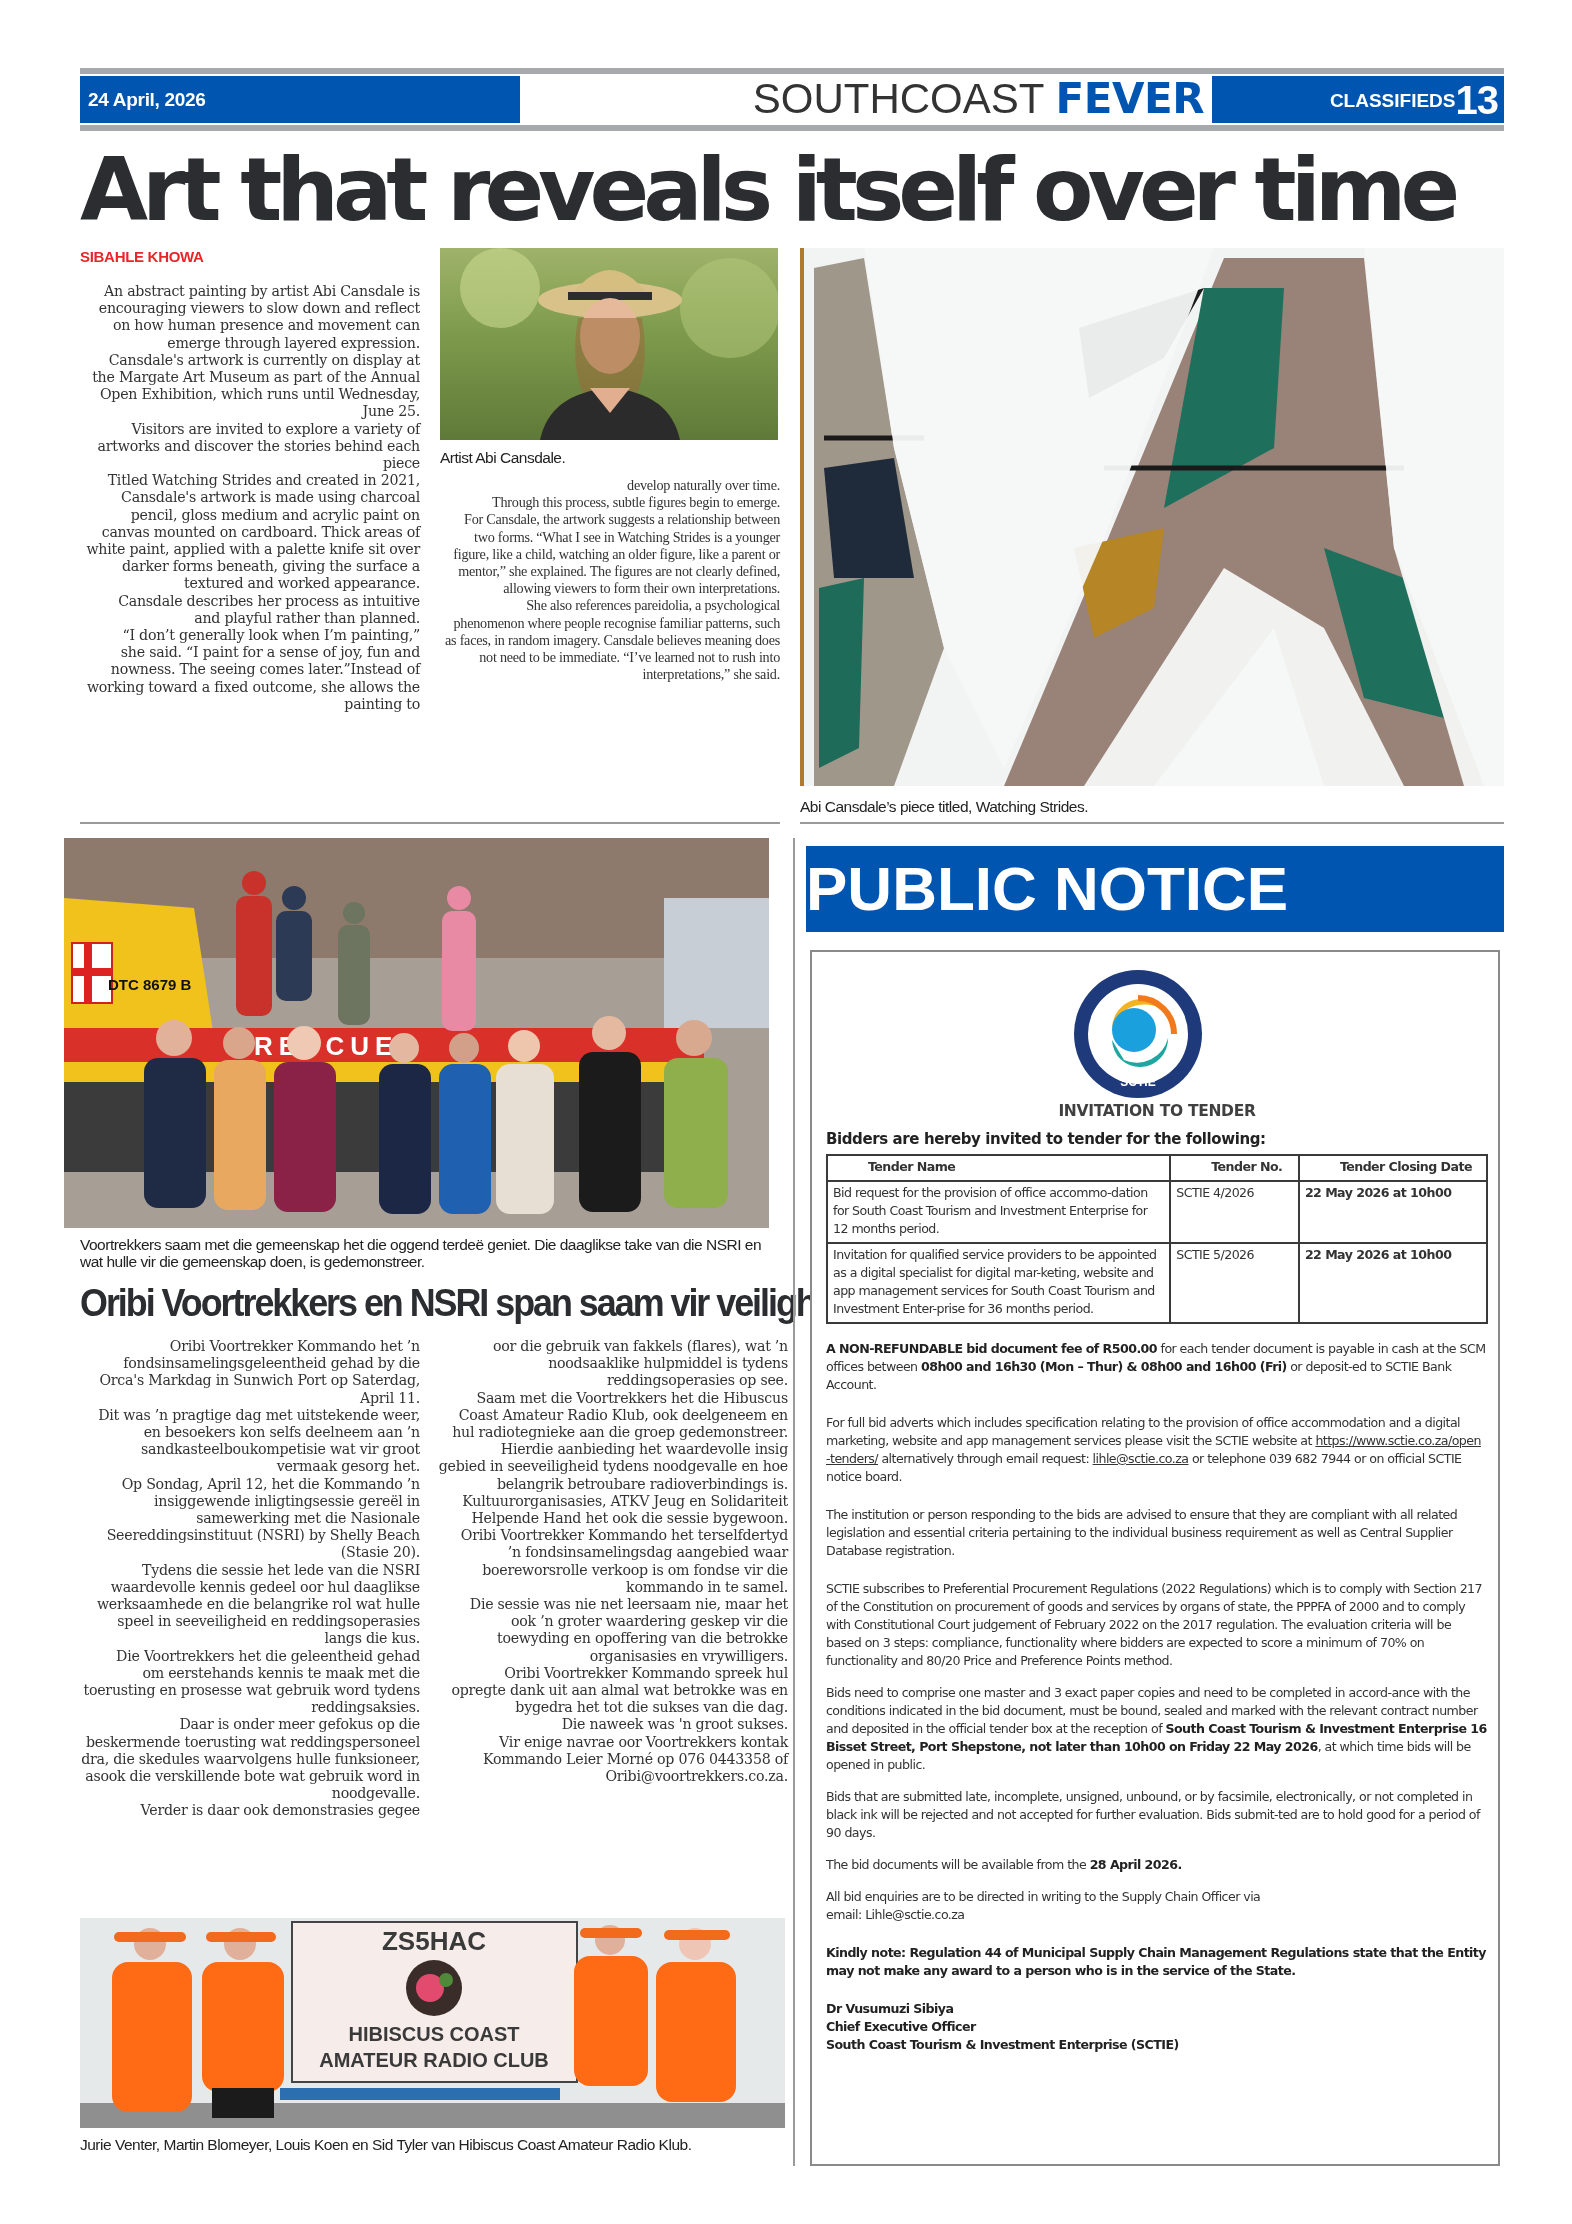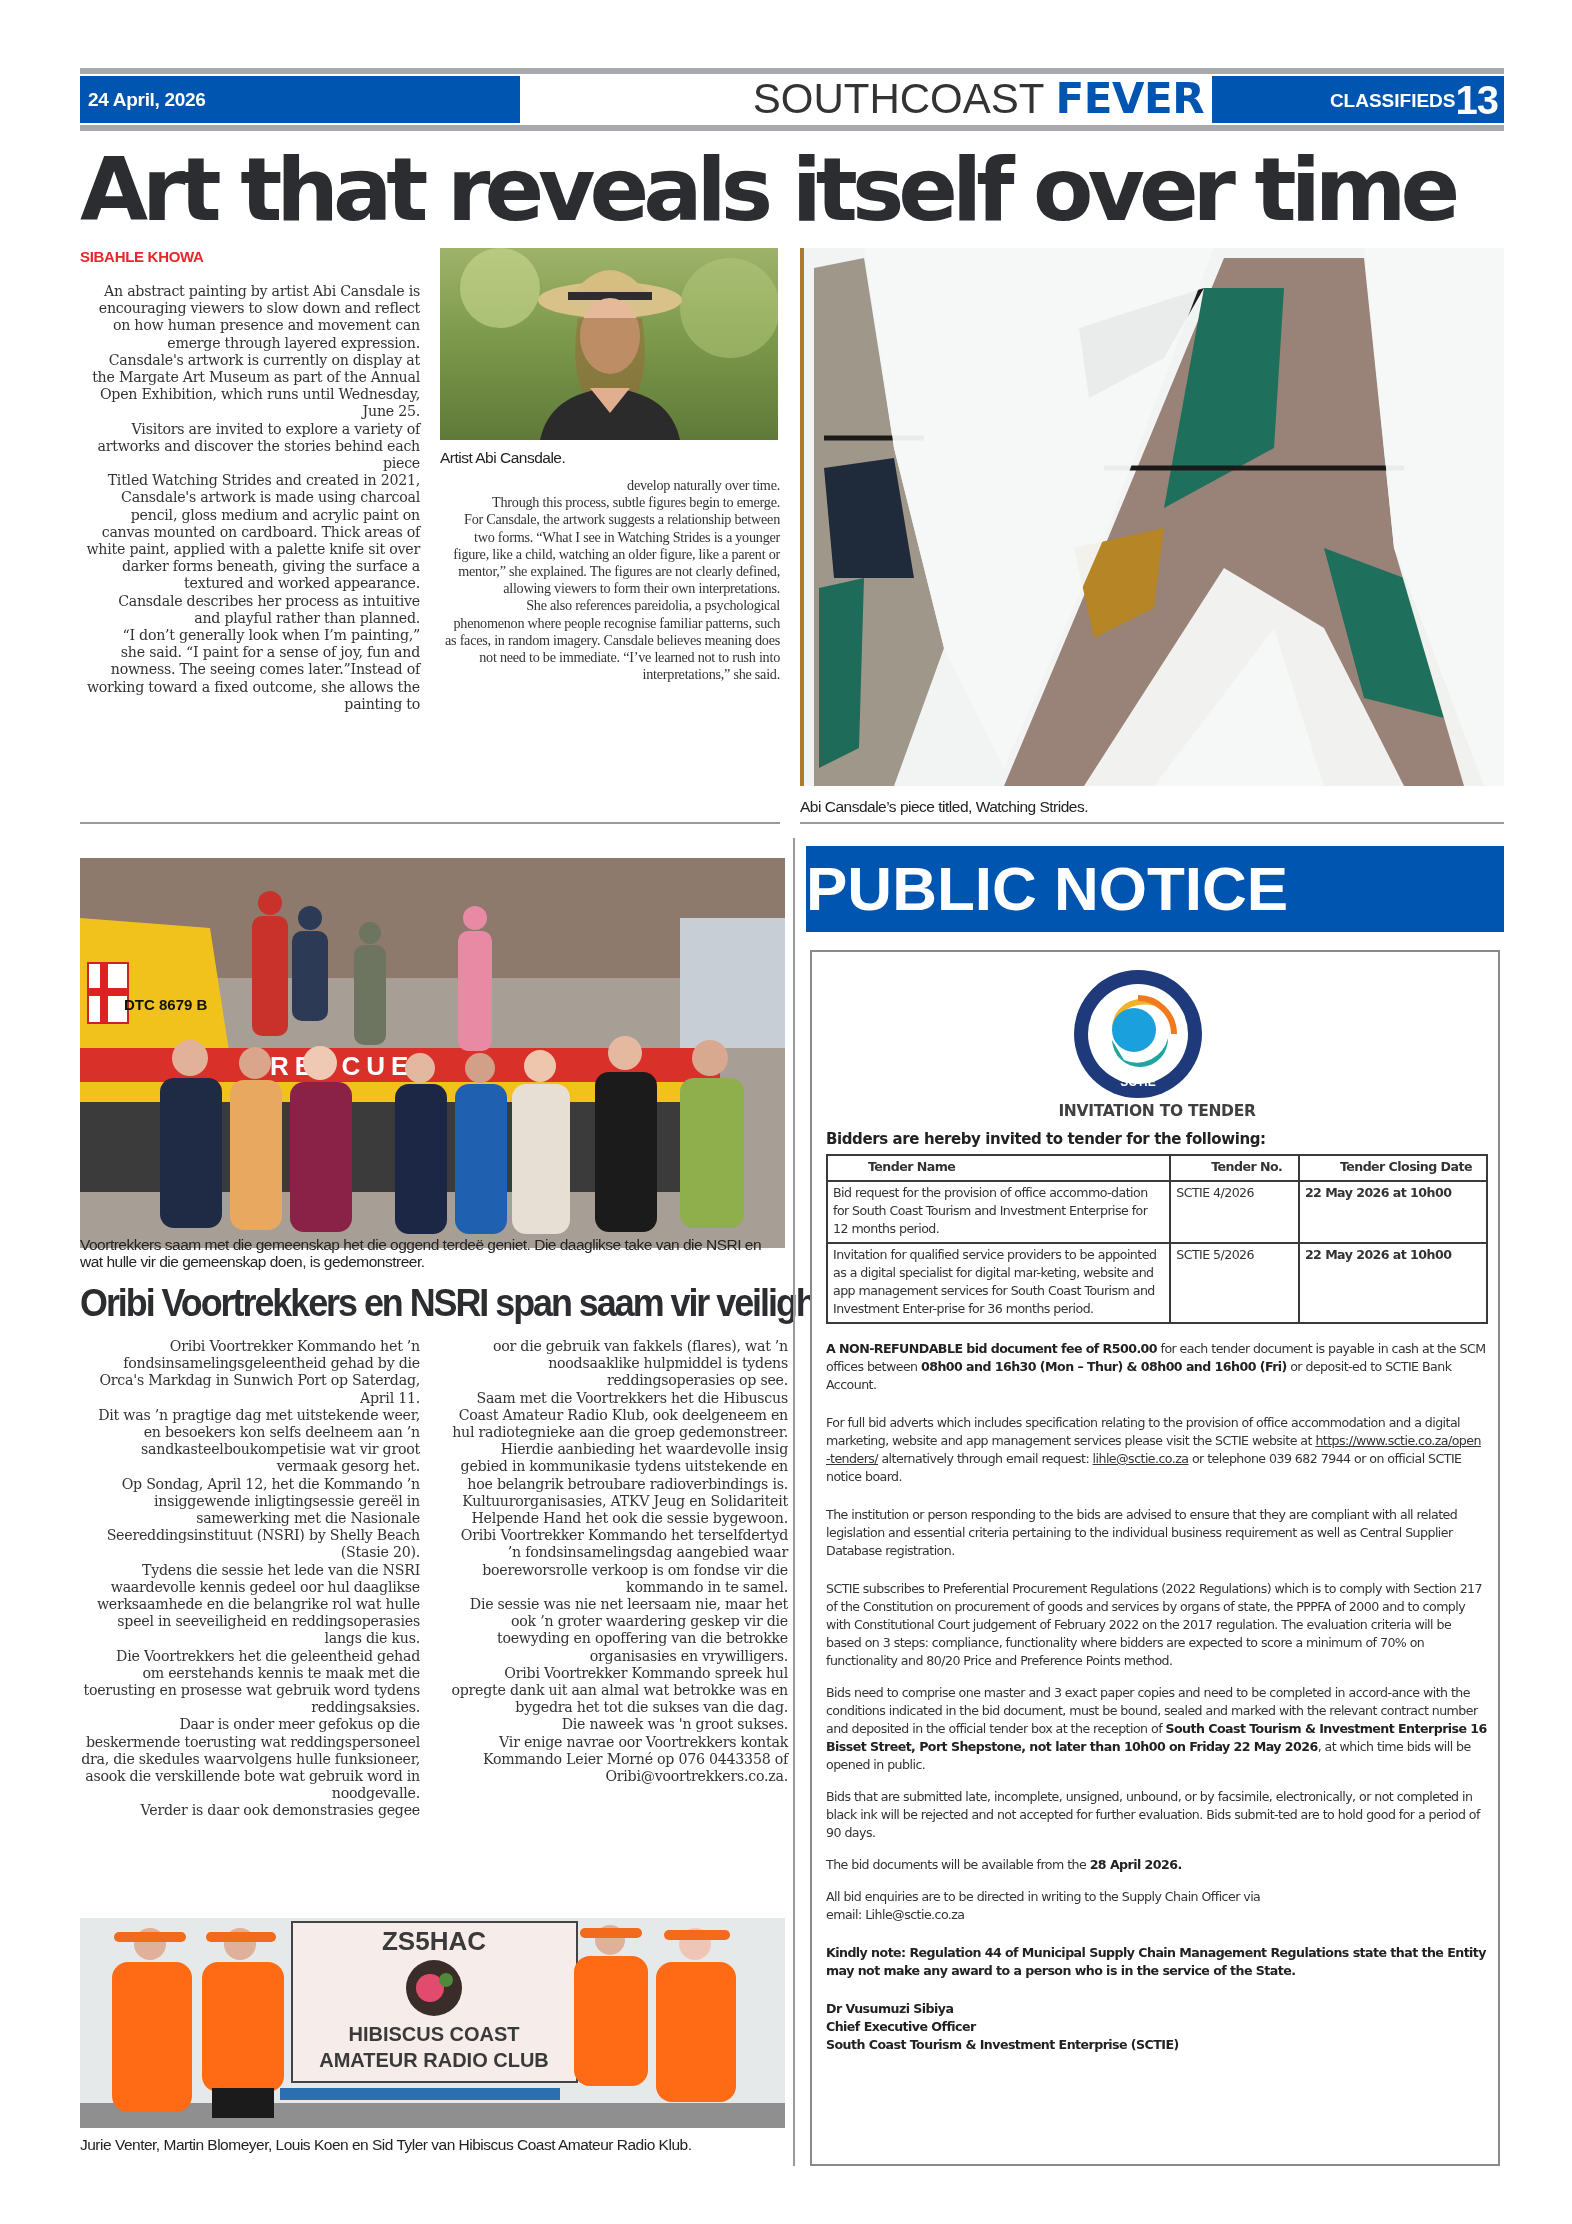--- a/index.html
+++ b/index.html
@@ -122,21 +122,21 @@
     <path d="M60 0 L410 0 L300 290 L200 520 L140 400 L90 200 Z" fill="#f6f7f7" opacity="0.95"></path>
     <path d="M280 538 L420 320 L520 380 L600 538 Z" fill="#f6f7f7" opacity="0.95"></path>
     <path d="M560 0 L700 0 L700 538 L660 538 L590 300 Z" fill="#f6f7f7" opacity="0.95"></path>
   </svg>
 </div>
 <div class="caption" style="left:800px; top:798px;">Abi Cansdale’s piece titled, Watching Strides.</div>
 
 <div class="hrule" style="left:80px; top:822px; width:700px;"></div>
 <div class="hrule" style="left:800px; top:822px; width:704px;"></div>
 
-<div class="photo" style="left:80px; top:838px; width:705px; height:390px; background:#b8b6b0;margin-top:20px;">
+<div class="photo" style="left:64px; top:838px; width:705px; height:390px; background:#b8b6b0;">
   <svg width="705" height="390" viewBox="0 0 705 390">
     <rect width="705" height="390" fill="#a79f95"></rect>
     <rect x="0" y="0" width="705" height="120" fill="#8d7a6c"></rect>
     <rect x="600" y="60" width="105" height="130" fill="#c8ced6"></rect>
 
     <path d="M0 60 L130 70 L150 200 L0 200 Z" fill="#f2c21c"></path>
     <rect x="0" y="190" width="640" height="34" fill="#d9302a"></rect>
     <rect x="0" y="224" width="620" height="20" fill="#f2c21c"></rect>
     <rect x="0" y="244" width="600" height="90" fill="#3b3b3b"></rect>
     <rect x="8" y="105" width="40" height="60" fill="#fff" stroke="#c22" stroke-width="2"></rect>
@@ -206,21 +206,21 @@
   <p>Op Sondag, April 12, het die Kommando ’n insiggewende inligtingsessie gereël in samewerking met die Nasionale Seereddingsinstituut (NSRI) by Shelly Beach (Stasie 20).</p>
   <p>Tydens die sessie het lede van die NSRI waardevolle kennis gedeel oor hul daaglikse werksaamhede en die belangrike rol wat hulle speel in seeveiligheid en reddingsoperasies langs die kus.</p>
   <p>Die Voortrekkers het die geleentheid gehad om eerstehands kennis te maak met die toerusting en prosesse wat gebruik word tydens reddingsaksies.</p>
   <p>Daar is onder meer gefokus op die beskermende toerusting wat reddingspersoneel dra, die skedules waarvolgens hulle funksioneer, asook die verskillende bote wat gebruik word in noodgevalle.</p>
   <p>Verder is daar ook demonstrasies gegee</p>
 </div>
 
 <div class="body-col" style="left:438px; top:1338px; width:350px;">
   <p class="noindent">oor die gebruik van fakkels (flares), wat ’n noodsaaklike hulpmiddel is tydens reddingsoperasies op see.</p>
   <p>Saam met die Voortrekkers het die Hibuscus Coast Amateur Radio Klub, ook deelgeneem en hul radiotegnieke aan die groep gedemonstreer.</p>
-  <p>Hierdie aanbieding het waardevolle insig gebied in kommunikasie tydens uitstekende en hoe belangrik betroubare radioverbindings is.</p>
+  <p>Hierdie aanbieding het waardevolle insig gebied in seeveiligheid tydens noodgevalle en hoe belangrik betroubare radioverbindings is.</p>
   <p>Kultuurorganisasies, ATKV Jeug en Solidariteit Helpende Hand het ook die sessie bygewoon.</p>
   <p>Oribi Voortrekker Kommando het terselfdertyd ’n fondsinsamelingsdag aangebied waar boereworsrolle verkoop is om fondse vir die kommando in te samel.</p>
   <p>Die sessie was nie net leersaam nie, maar het ook ’n groter waardering geskep vir die toewyding en opoffering van die betrokke organisasies en vrywilligers.</p>
   <p>Oribi Voortrekker Kommando spreek hul opregte dank uit aan almal wat betrokke was en bygedra het tot die sukses van die dag.</p>
   <p>Die naweek was 'n groot sukses.</p>
   <p>Vir enige navrae oor Voortrekkers kontak Kommando Leier Morné op 076 0443358 of Oribi@voortrekkers.co.za.</p>
 </div>
 
 <div class="photo" style="left:80px; top:1918px; width:705px; height:210px; background:#dfe3e6;">
   <svg width="705" height="210" viewBox="0 0 705 210">

